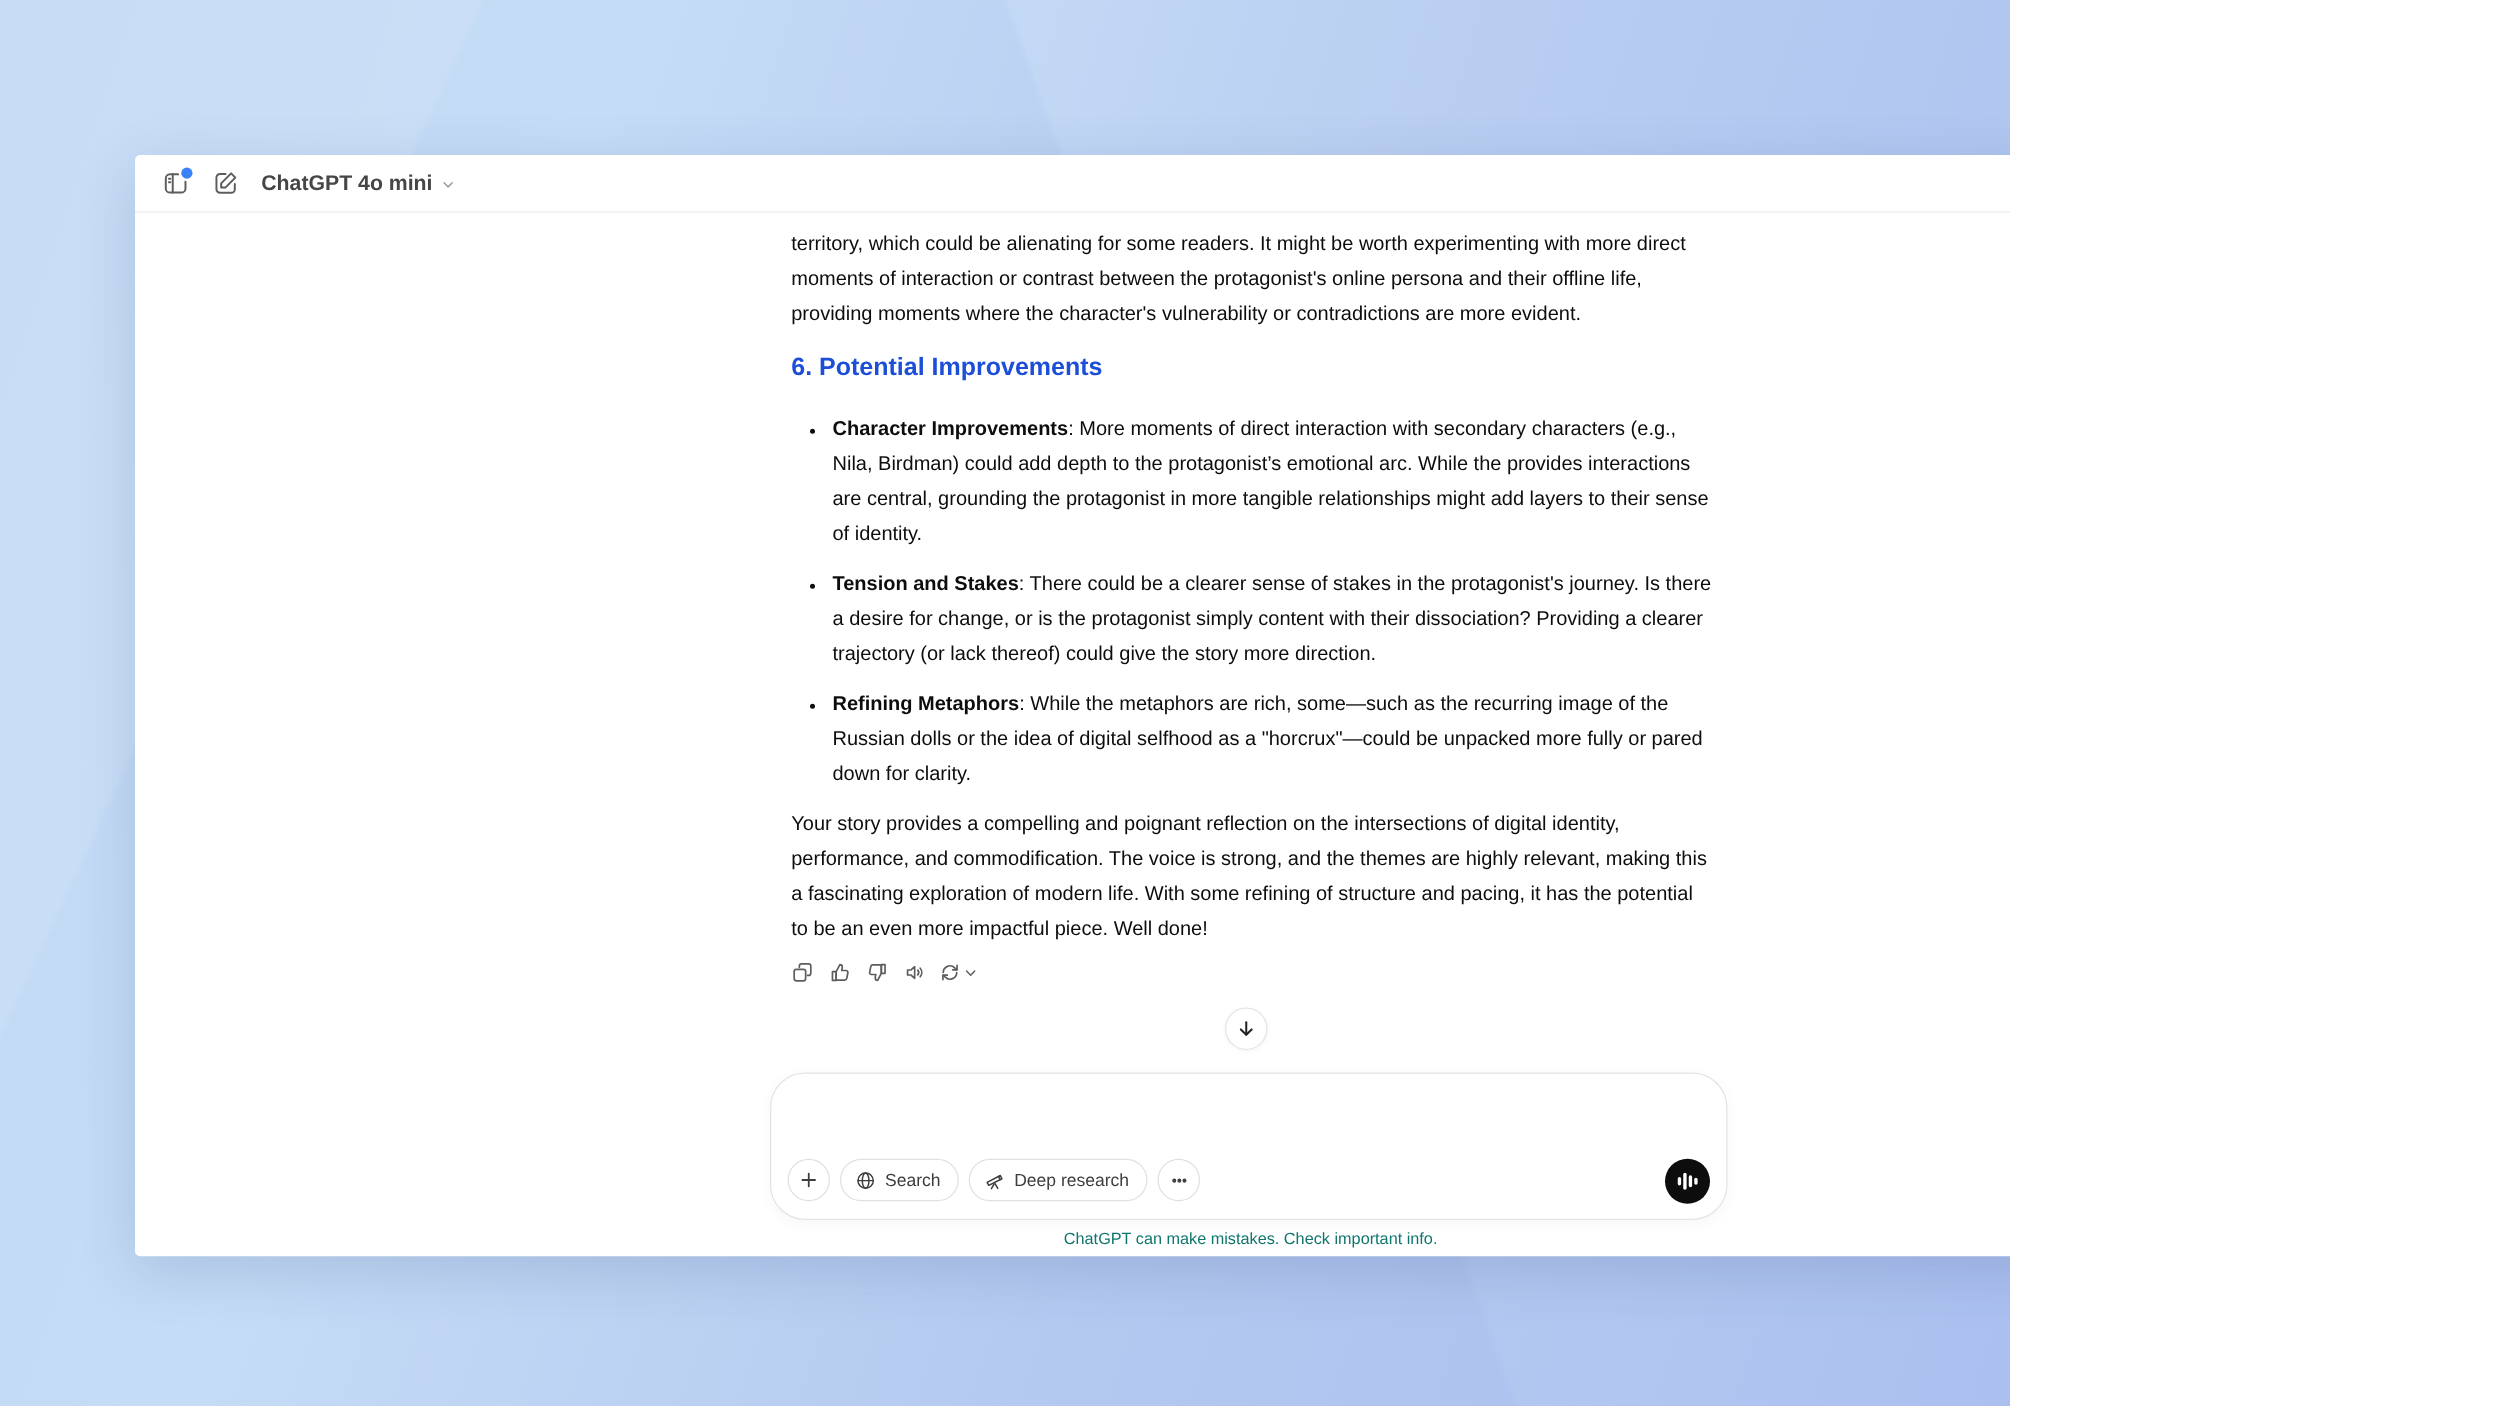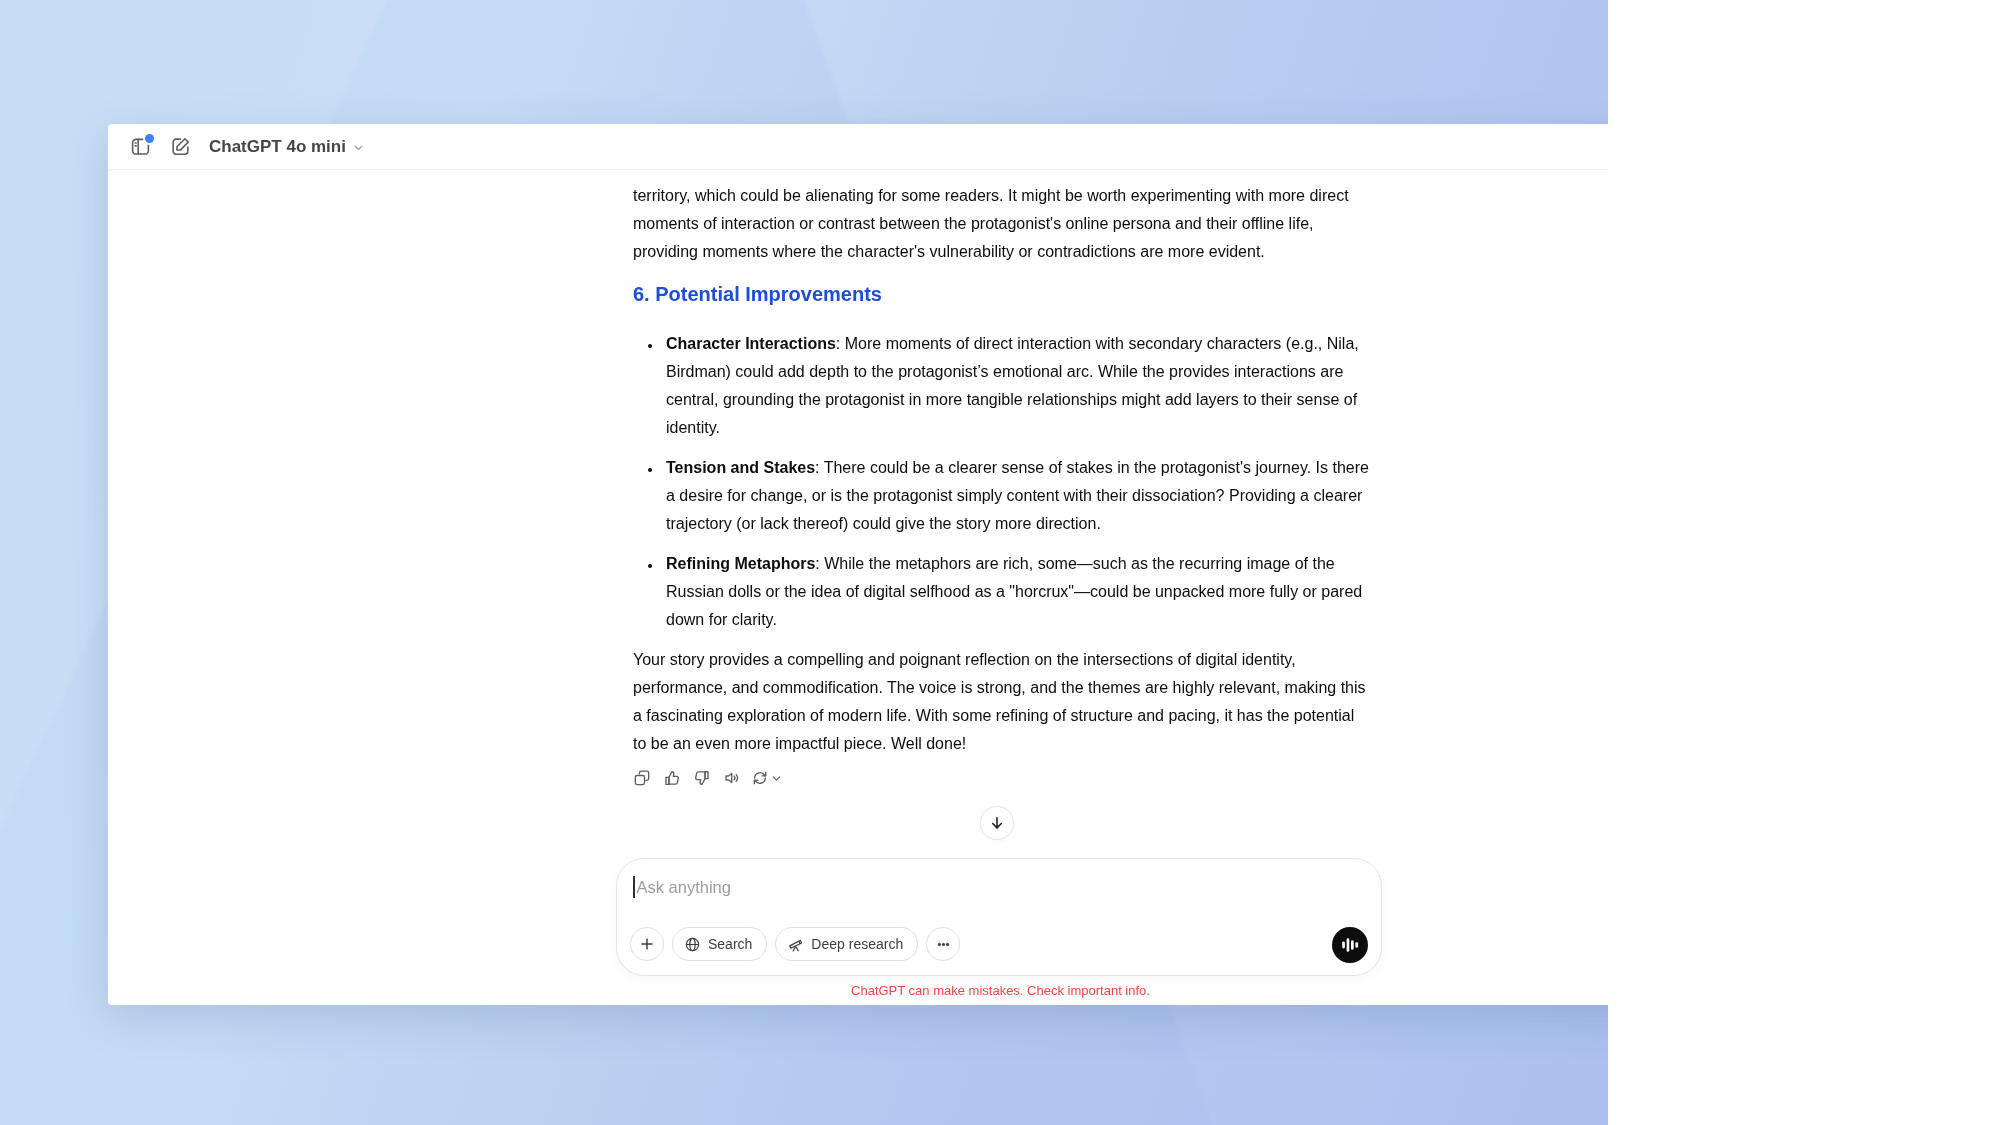--- a/index.html
+++ b/index.html
@@ -112,21 +112,21 @@
   .pill-btn svg{ stroke:#3d3d3d; }
   .row-spacer{ flex:1; }
   .voice-btn{
     width:36px; height:36px; border-radius:50%; background:#0d0d0d; border:none;
     display:flex; align-items:center; justify-content:center; cursor:pointer; flex:0 0 auto;
   }
 
   
   .disclaimer{
     position:absolute; left:0; right:0; top:859px; text-align:center;
-    font-size:13px; color:#ef4444;
+    font-size:13px; color:#0f766e;
   }
   .help-btn{
     position:absolute; left:1750px; top:847px; width:26px; height:26px; border-radius:50%;
     border:1px solid #d7d7d7; background:#fff; color:#8f8f8f; font-size:14px;
     display:flex; align-items:center; justify-content:center; cursor:pointer;
   }
 
   svg{ display:block; }
 </style>
 </head>
@@ -176,21 +176,21 @@
       </button>
       <div class="avatar"></div>
     </div>
 
     <div class="content">
       <p>territory, which could be alienating for some readers. It might be worth experimenting with more direct moments of interaction or contrast between the protagonist's online persona and their offline life, providing moments where the character's vulnerability or contradictions are more evident.</p>
 
       <h3 class="sec">6. Potential Improvements</h3>
 
       <ul>
-        <li><b>Character Interactions</b><span>: More moments of direct interaction with secondary characters (e.g., Nila, Birdman) could add depth to the protagonist’s emotional arc. While the provides interactions are central, grounding the protagonist in more tangible relationships might add layers to their sense of identity.</span></li>
+        <li><b>Character Improvements</b><span>: More moments of direct interaction with secondary characters (e.g., Nila, Birdman) could add depth to the protagonist’s emotional arc. While the provides interactions are central, grounding the protagonist in more tangible relationships might add layers to their sense of identity.</span></li>
         <li><b>Tension and Stakes</b><span>: There could be a clearer sense of stakes in the protagonist's journey. Is there a desire for change, or is the protagonist simply content with their dissociation? Providing a clearer trajectory (or lack thereof) could give the story more direction.</span></li>
         <li><b>Refining Metaphors</b><span>: While the metaphors are rich, some—such as the recurring image of the Russian dolls or the idea of digital selfhood as a "horcrux"—could be unpacked more fully or pared down for clarity.</span></li>
       </ul>
 
       <p class="concl-text">Your story provides a compelling and poignant reflection on the intersections of digital identity, performance, and commodification. The voice is strong, and the themes are highly relevant, making this a fascinating exploration of modern life. With some refining of structure and pacing, it has the potential to be an even more impactful piece. Well done!</p>
 
       <div class="actions">
         <button class="action-btn">
           <span>
             <svg width="18" height="18" viewBox="0 0 20 20" fill="none" stroke-width="1.5" stroke-linecap="round" stroke-linejoin="round">
@@ -247,24 +247,20 @@
     <button class="scroll-btn">
       <span>
         <svg width="18" height="18" viewBox="0 0 20 20" fill="none" stroke="#212121" stroke-width="1.8" stroke-linecap="round" stroke-linejoin="round">
           <path d="M10 4.2v11"></path>
           <polyline points="5.2,10.6 10,15.4 14.8,10.6"></polyline>
         </svg>
       </span>
     </button>
 
     <div class="composer">
-      <div class="composer-input">
-        <span class="cursor"></span>
-        <span class="placeholder">Ask anything</span>
-      </div>
       <div class="composer-row">
         <button class="round-btn">
           <span>
             <svg width="18" height="18" viewBox="0 0 20 20" fill="none" stroke-width="1.6" stroke-linecap="round">
               <path d="M10 4.4v11.2M4.4 10h11.2"></path>
             </svg>
           </span>
         </button>
         <button class="pill-btn">
           <span>

